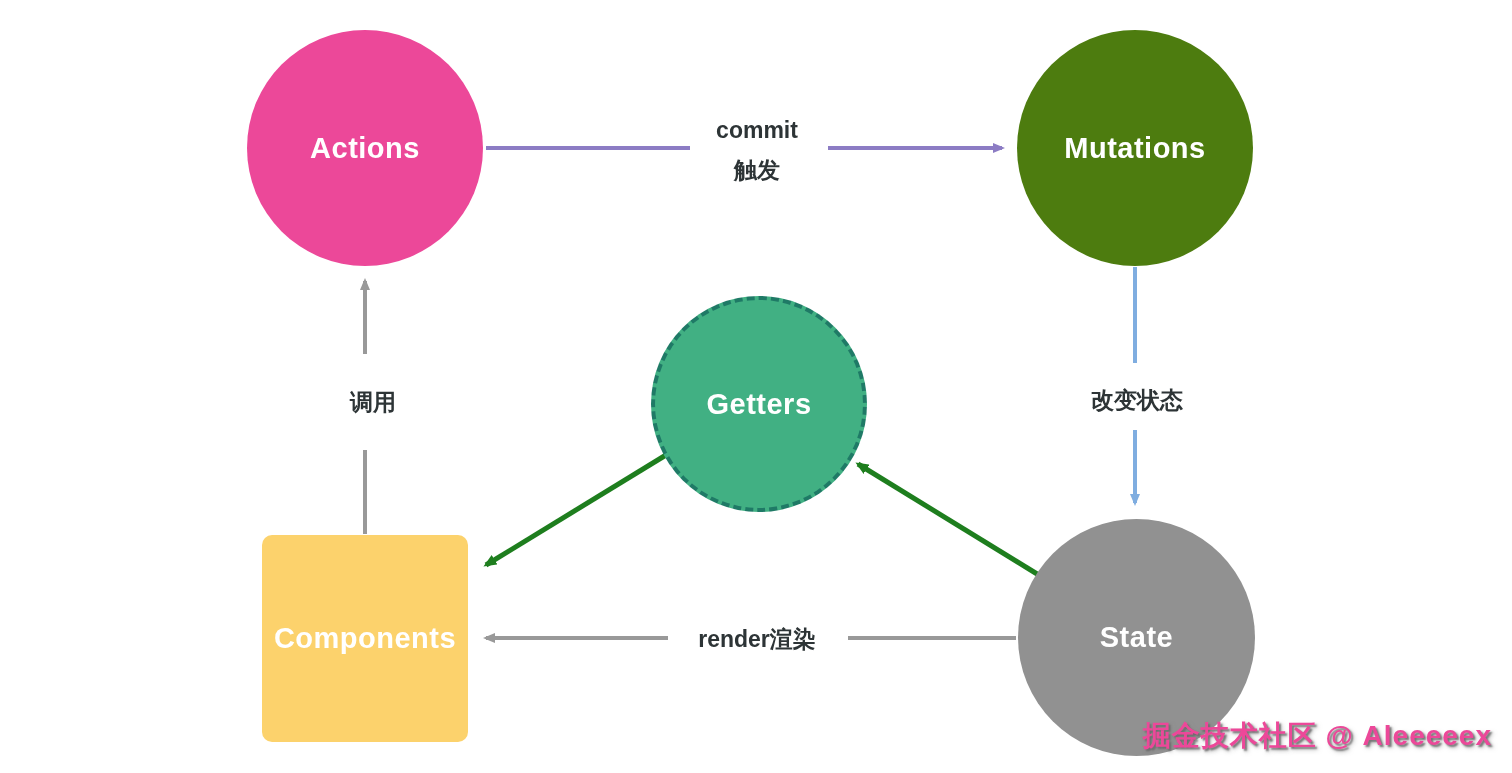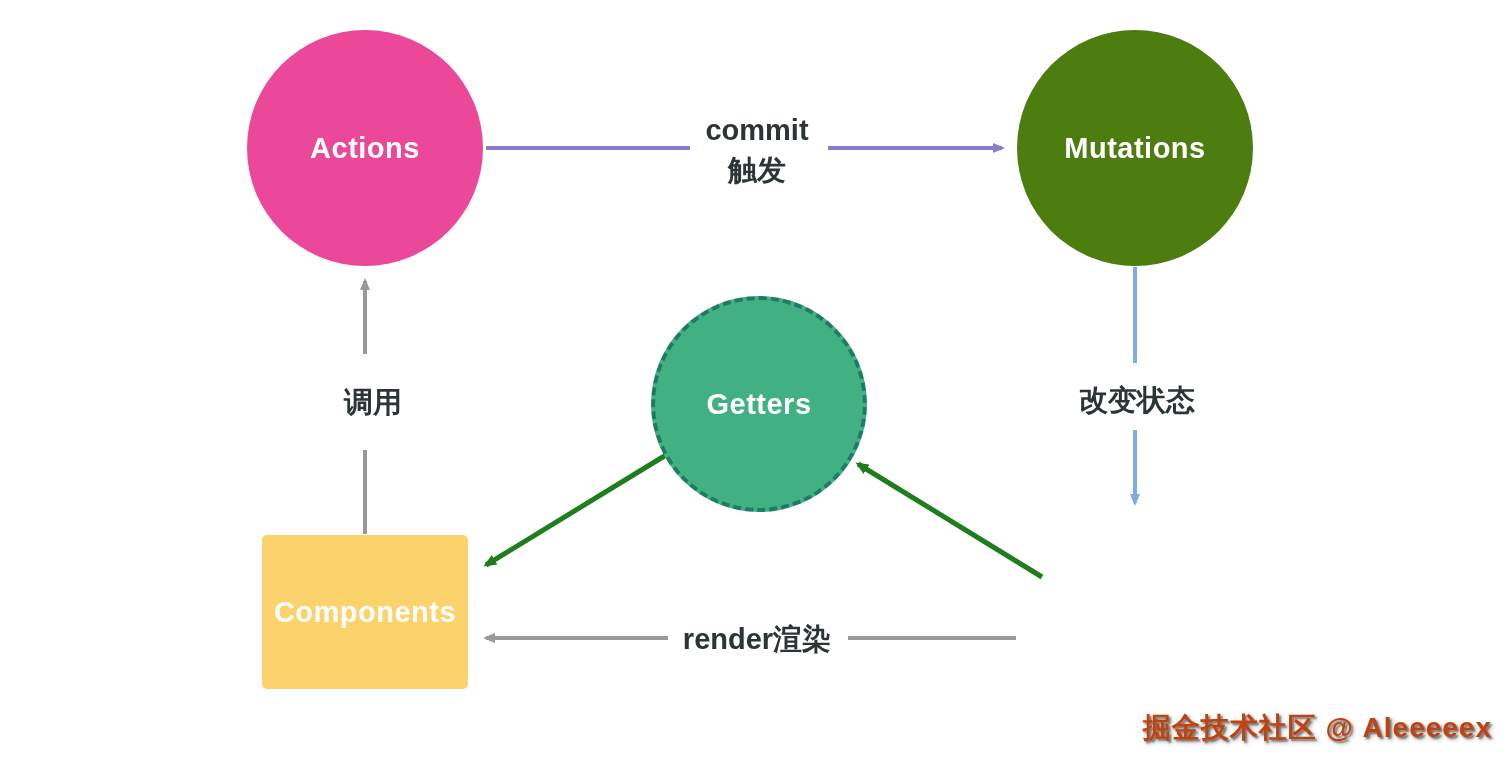--- a/index.html
+++ b/index.html
@@ -21,43 +21,43 @@
     letter-spacing: 0.5px;
     text-align: center;
   }
   .node.circle { border-radius: 50%; }
 
   .node-actions    { left: 247px; top: 30px;  width: 236px; height: 236px; background: #ec4899; }
   .node-mutations  { left: 1017px; top: 30px; width: 236px; height: 236px; background: #4d7c0f; }
   .node-getters    { left: 651px; top: 296px; width: 216px; height: 216px; background: #41B083;
                      border: 4px dashed #1F7A66; }
   .node-state      { left: 1018px; top: 519px; width: 237px; height: 237px; background: #919191; }
-  .node-components { left: 262px; top: 535px; width: 206px; height: 154px; background: #FCD26C;
-                     border-radius: 5px; }
+  .node-components { left: 262px; top: 535px; width: 206px; height: 207px; background: #FCD26C;
+                     border-radius: 10px; }
 
   .edge-label {
     position: absolute;
     color: #2D3436;
     font-weight: bold;
-    font-size: 29px;
+    font-size: 23px;
     text-align: center;
     line-height: 40px;
     white-space: nowrap;
     transform: translate(-50%, -50%);
   }
   .label-commit   { left: 757px;  top: 150px; }
   .label-change   { left: 1137px; top: 400px; }
   .label-render   { left: 757px;  top: 639px; }
   .label-dispatch { left: 365px;  top: 402px; margin-left: 8px; }
 
   .watermark {
     position: absolute;
     right: 20px;
-    bottom: 26px;
-    color: #c2410c;
+    bottom: 18px;
+    color: #ec4899;
     font-weight: bold;
     font-size: 28px;
     letter-spacing: 1px;
     text-shadow: 2px 2px 2px rgba(105,105,105,0.9), 3px 3px 4px rgba(140,140,140,0.5);
     white-space: nowrap;
   }
 </style>
 </head>
 <body>
 
@@ -101,20 +101,23 @@
   </div>
 
   <div class="node circle node-mutations">
     <span>Mutations</span>
   </div>
 
   <div class="node circle node-getters">
     <span>Getters</span>
   </div>
 
+  <div class="node circle node-state">
+    <span>State</span>
+  </div>
 
   <div class="node node-components">
     <span>Components</span>
   </div>
 
   <div class="edge-label label-commit">
     <div>commit</div>
     <div>触发</div>
   </div>
 

